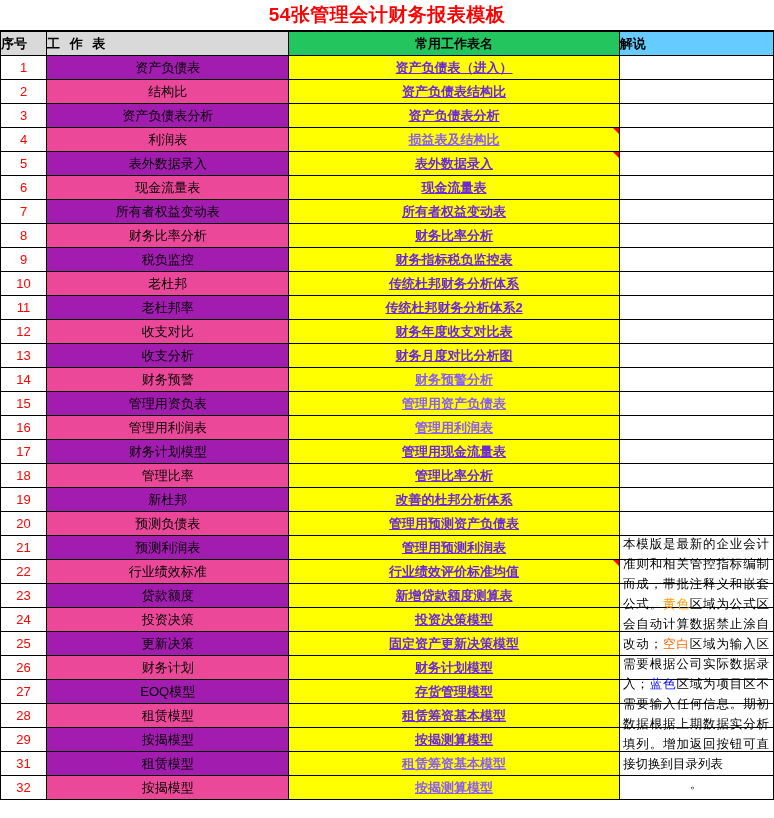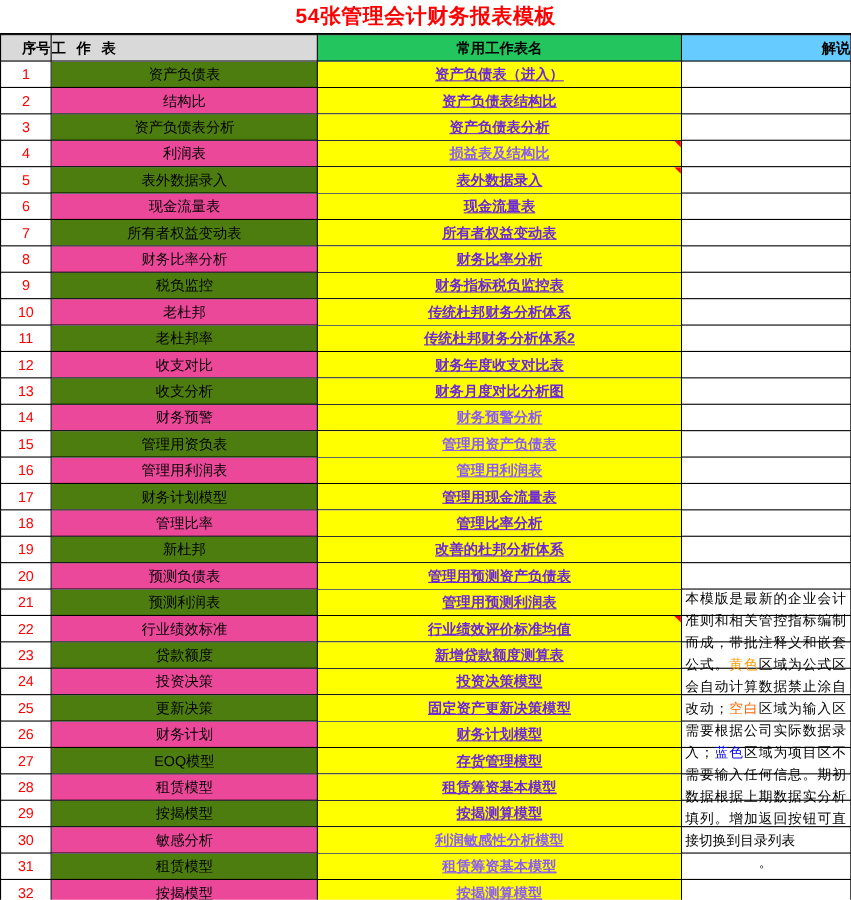--- a/index.html
+++ b/index.html
@@ -47,57 +47,57 @@
     white-space: nowrap;
   }
   col.c-num { width: 46px; }
   col.c-work { width: 242px; }
   col.c-name { width: 330px; }
   col.c-note { width: 154px; }
 
   
   .hdr-num {
     background: #d9d9d9;
-    text-align: right;
+    text-align: left;
     font-weight: bold;
     color: #000;
   }
   .hdr-work {
     background: #d9d9d9;
     text-align: left;
     font-weight: bold;
     color: #000;
     letter-spacing: 3px;
   }
   .hdr-name {
     background: #22c55e;
     text-align: center;
     font-weight: bold;
     color: #000;
   }
   .hdr-note {
     background: #66ccff;
-    text-align: right;
+    text-align: left;
     font-weight: bold;
     color: #000;
   }
 
   
   .num {
     text-align: center;
     color: #ff0000;
     font-size: 13px;
   }
 
   .work {
     text-align: center;
     color: #000000;
     font-size: 13px;
   }
-  .work.shade { background: #4d7c0f; }
+  .work.shade { background: #a21caf; }
   .work.plain { background: #ec4899; }
 
   .name {
     text-align: center;
     background: #ffff00;
     font-weight: bold;
     font-size: 13px;
     text-decoration: underline;
     color: #0000cc;
     position: relative;
@@ -333,26 +333,20 @@
           <td class="name blue"><span>租赁筹资基本模型</span></td>
           <td class="note-cell"></td>
         </tr>
         <tr>
           <td class="num">29</td>
           <td class="work shade">按揭模型</td>
           <td class="name blue"><span>按揭测算模型</span></td>
           <td class="note-cell"></td>
         </tr>
         <tr>
-          <td class="num">30</td>
-          <td class="work plain">敏感分析</td>
-          <td class="name red"><span>利润敏感性分析模型</span></td>
-          <td class="note-cell"></td>
-        </tr>
-        <tr>
           <td class="num">31</td>
           <td class="work shade">租赁模型</td>
           <td class="name red"><span>租赁筹资基本模型</span></td>
           <td class="note-cell"></td>
         </tr>
         <tr>
           <td class="num">32</td>
           <td class="work plain">按揭模型</td>
           <td class="name red"><span>按揭测算模型</span></td>
           <td class="note-cell"></td>

